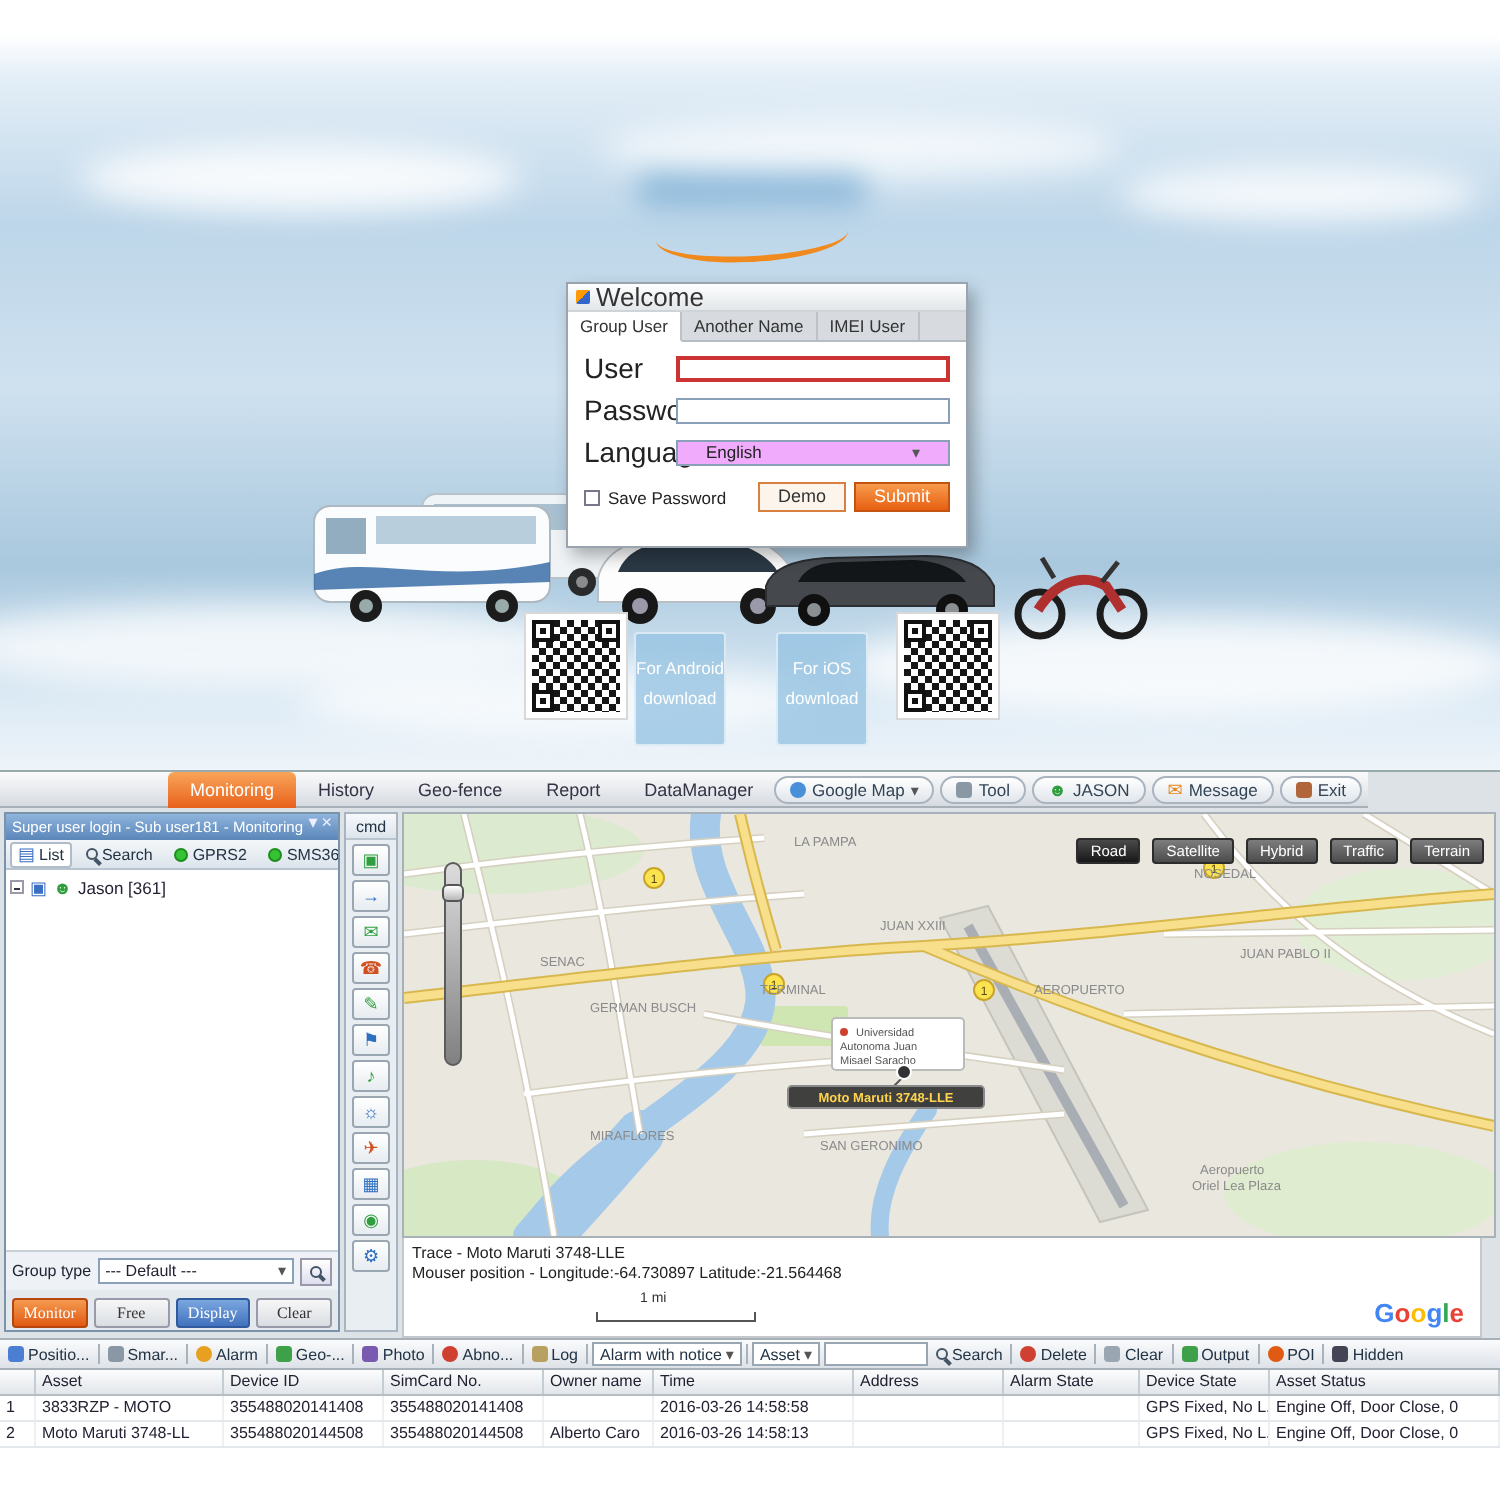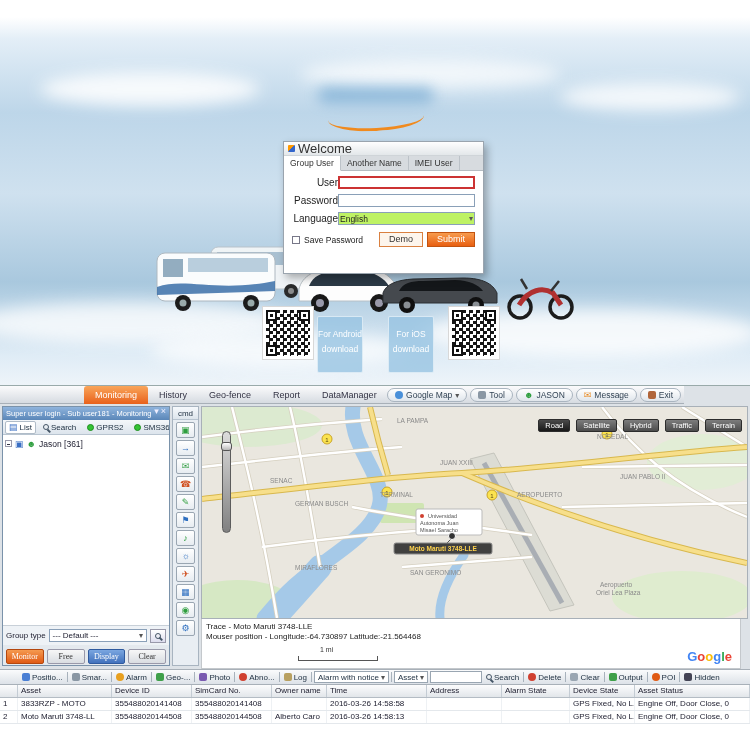--- a/index.html
+++ b/index.html
@@ -22,25 +22,25 @@
   
   .login { position:absolute; left:283px; top:124px; width:201px; height:133px; background:#fff;
     border:1px solid #9aa4ae; box-shadow:3px 4px 8px rgba(0,0,0,.3); font-size:9px; }
   .lg-title { height:14px; background:linear-gradient(#fefefe,#e3e7ea); border-bottom:1px solid #cfd4d8;
     display:flex; align-items:center; gap:3px; padding:0 4px; font-size:13px; color:#333; }
   .lg-title-ico { width:7px; height:7px; background:linear-gradient(135deg,#f90 50%,#36c 50%); border-radius:1px; }
   .lg-tabs { display:flex; height:15px; background:#d7dbdf; border-bottom:1px solid #b5bcc2; }
   .lg-tab { padding:2px 6px; font-size:8.5px; color:#333; background:#d7dbdf; border-right:1px solid #bcc2c8; }
   .lg-tab.active { background:#fff; margin-bottom:-1px; border-bottom:1px solid #fff; }
   .lg-row { display:flex; align-items:center; margin:5px 8px 0 8px; }
-  .lg-label { width:46px; font-size:10px; color:#222;text-align:right; }
+  .lg-label { width:46px; font-size:14px; color:#222; }
   .lg-input { flex:1; height:13px; border:1px solid #8aa0b8; background:#fff; font-size:9px; padding:0 2px; }
   .lg-input.red { border:2px solid #cc3333; }
-  .lg-select { flex:1; height:13px; border:1px solid #8aa0b8; background:#bef264; display:flex; align-items:center;
-    justify-content:space-between; padding:0 1px; font-size:8.5px; color:#222; }
+  .lg-select { flex:1; height:13px; border:1px solid #8aa0b8; background:#f0abfc; display:flex; align-items:center;
+    justify-content:space-between; padding:0 14px; font-size:8.5px; color:#222; }
   .chev { font-size:8px; color:#555; }
   .lg-foot { display:flex; align-items:center; margin:7px 8px 0 8px; gap:4px; }
   .cbx { width:8px; height:8px; border:1px solid #778; background:#fff; }
   .lg-save { font-size:8.5px; color:#222; flex:1; }
   .btn-demo { width:44px; height:15px; line-height:13px; text-align:center; border:1px solid #d98040;
     background:#fdf5ec; color:#333; font-size:9px; }
   .btn-submit { width:48px; height:15px; line-height:13px; text-align:center; border:1px solid #c25310;
     background:linear-gradient(#f79b4d,#e85f11); color:#fff; font-size:9px; }
 
   
@@ -115,21 +115,21 @@
   
   .trace { position:absolute; left:201px; top:233px; width:540px; height:50px; background:#fff; border:1px solid #c4c8cc; border-top:none; font-size:8px; color:#222; }
   .trace-l1 { position:absolute; left:4px; top:3px; }
   .trace-l2 { position:absolute; left:4px; top:13px; }
   .scale-label { position:absolute; left:118px; top:27px; font-size:7px; color:#333; }
   .scale-bar { position:absolute; left:96px; top:37px; width:80px; height:5px; border:1px solid #555; border-top:none; }
   .google-logo { position:absolute; right:8px; bottom:4px; font-size:13px; font-weight:bold; letter-spacing:0; }
 
   
   .bbar { position:absolute; left:0; top:283px; width:750px; height:16px; background:linear-gradient(#fafbfc,#dde2e8);
-    border-top:1px solid #a8b0b8; border-bottom:1px solid #a8b0b8; display:flex; align-items:center; gap:2px; padding:0 20px;
+    border-top:1px solid #a8b0b8; border-bottom:1px solid #a8b0b8; display:flex; align-items:center; gap:2px; padding:0 2px;
     font-size:8px; color:#234; white-space:nowrap; overflow:hidden; }
   .bb-item { display:flex; align-items:center; gap:2px; padding:0 2px; }
   .bb-sep { width:1px; height:10px; background:#a8b2bc; }
   .bb-select { display:flex; align-items:center; gap:2px; border:1px solid #9aa6b2; background:#fff; height:12px; padding:0 3px; }
   .bb-input { width:52px; height:12px; border:1px solid #9aa6b2; background:#fff; font-size:8px; }
 
   
   .tbl { position:absolute; left:0; top:299px; width:750px; height:66px; background:#fff; font-size:8px; color:#223; }
   .tbl-head, .tr { display:grid; grid-template-columns:18px 94px 80px 80px 55px 100px 75px 68px 65px auto; }
   .tbl-head { height:13px; background:linear-gradient(#fcfcfd,#e2e6ea); border-bottom:1px solid #b4bcc4; }

